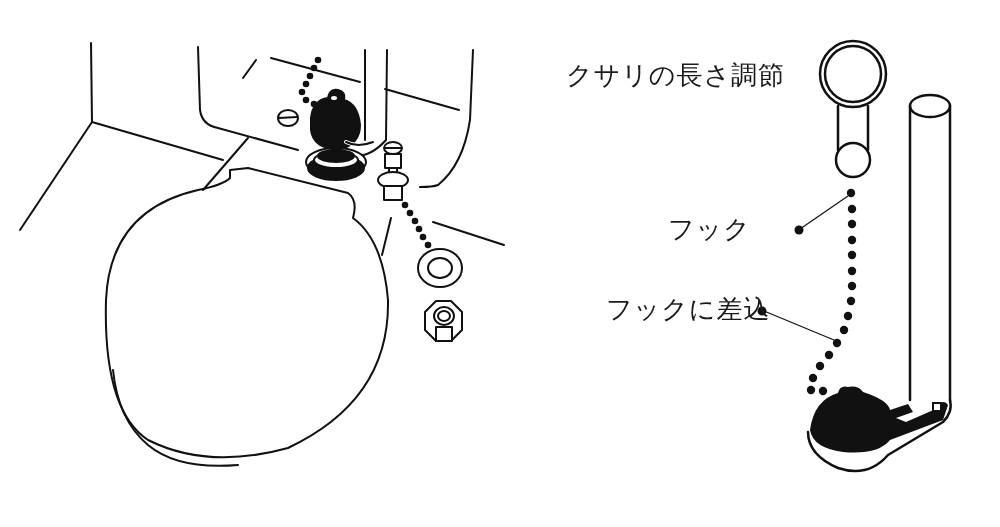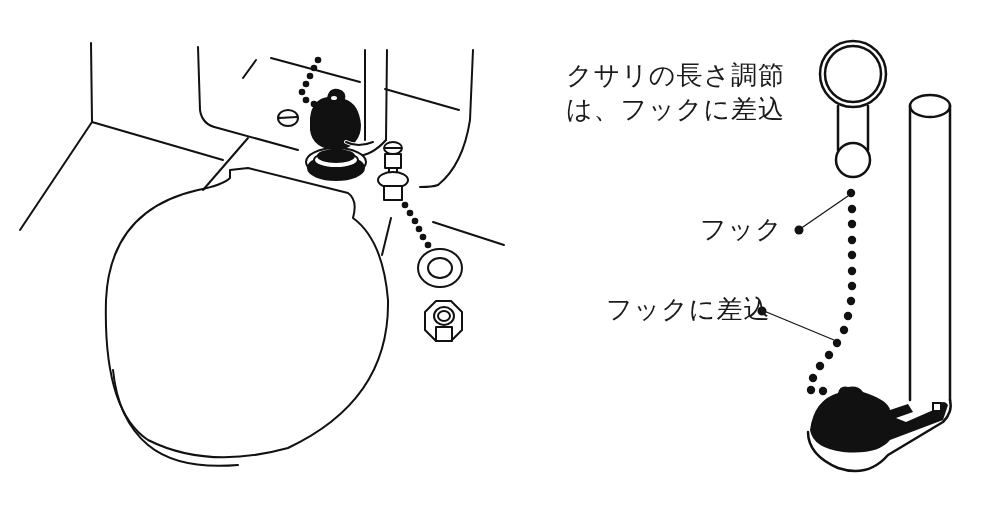--- a/index.html
+++ b/index.html
@@ -1,20 +1,20 @@
 <!DOCTYPE html>
 <html><head>
   <meta charset="utf-8">
   <style>
     html, body { margin: 0; padding: 0; background: #ffffff; }
     body { width: 1000px; height: 527px; overflow: hidden; position: relative; font-family: "DejaVu Sans", sans-serif; }
     #stage { position: absolute; left: 0; top: 0; width: 1000px; height: 527px; padding-left: 8px; }
     .label { position: absolute; color: #1a1a1a; font-size: 26px; line-height: 34px; letter-spacing: 1px; white-space: pre; }
     #note { left: 566px; top: 58px; }
-    #hook-label { left: 700px; top: 212px; text-align: right; }
+    #hook-label { left: 668px; top: 212px; text-align: right; }
     #slack-label { left: 606px; top: 292px; }
   </style>
 </head>
 <body>
 
 <div id="stage">
   <svg width="1000" height="527" viewBox="0 0 1000 527" xmlns="http://www.w3.org/2000/svg">
     <g fill="none" stroke="#111" stroke-width="2" stroke-linecap="round" stroke-linejoin="round">
 
       <g>
@@ -146,16 +146,16 @@
     <g stroke="#111" stroke-width="1.2" fill="none">
       <line x1="792" y1="229" x2="840" y2="196"></line>
       <line x1="756" y1="311" x2="826" y2="340"></line>
     </g>
     <g fill="#111">
       <circle cx="791" cy="230" r="4.5"></circle>
       <circle cx="754" cy="311" r="4.5"></circle>
     </g>
   </svg>
 
-  <div class="label" id="note"><div>クサリの長さ調節</div><div>は、フックに差込</div></div>
+  <div class="label" id="note"><div>クサリの長さ調節</div></div>
   <div class="label" id="hook-label">フック</div>
   <div class="label" id="slack-label">フックに差込</div>
 </div>
 
 </body></html>

